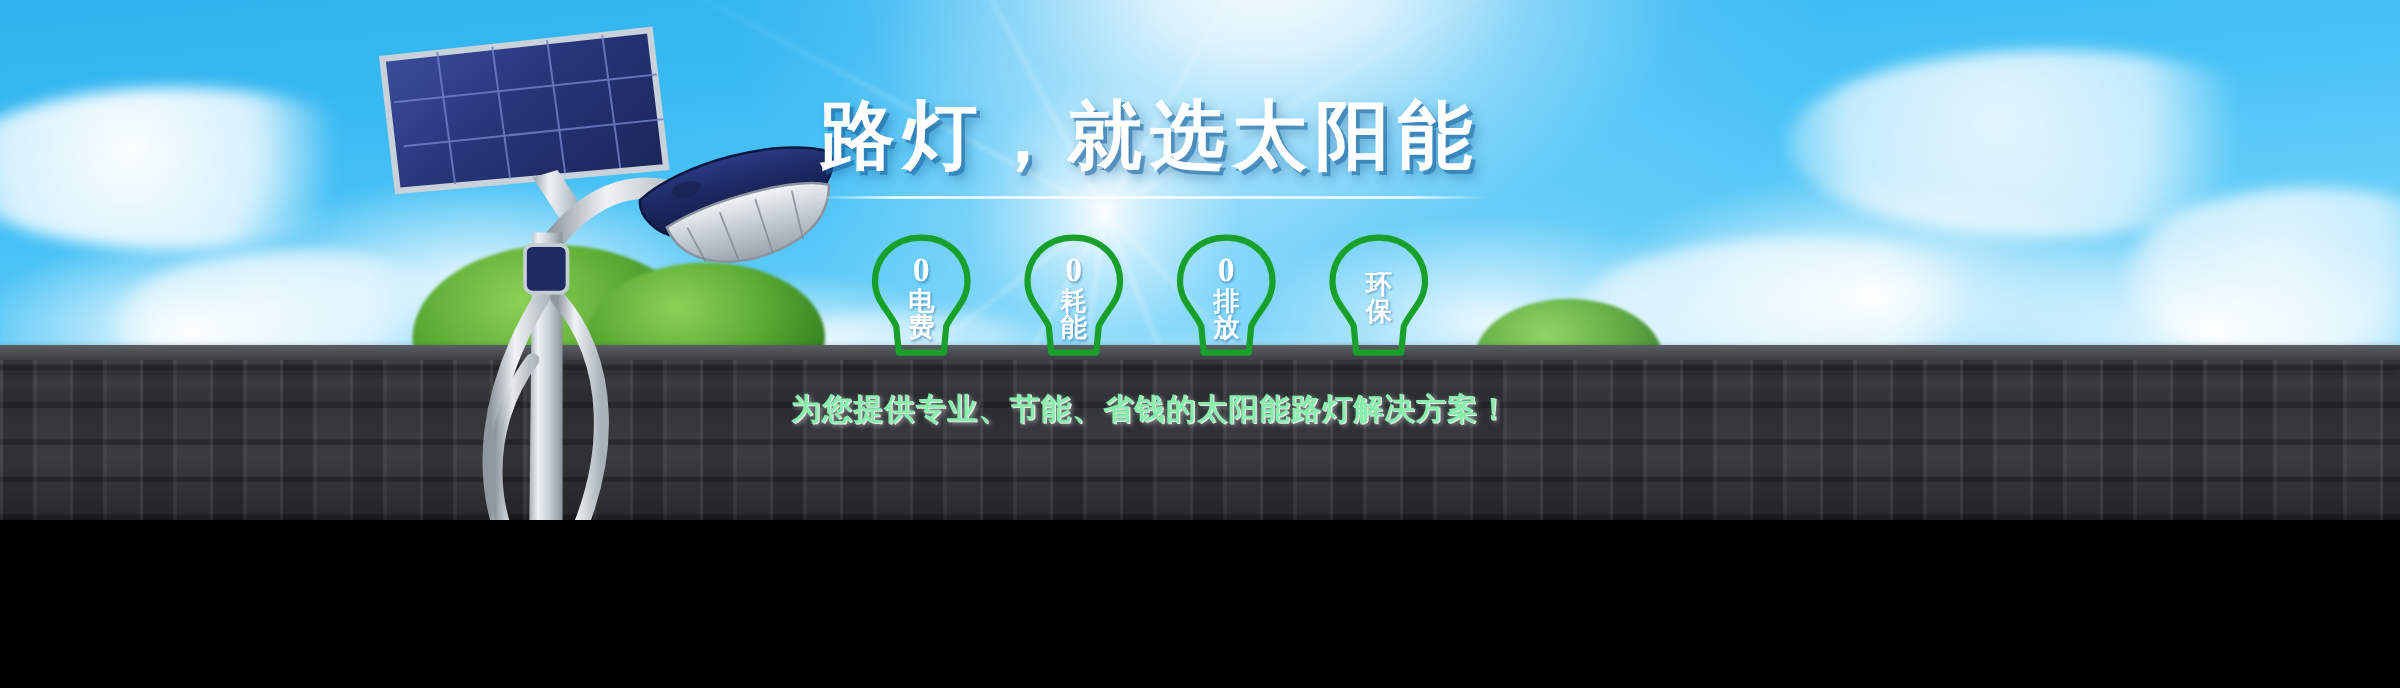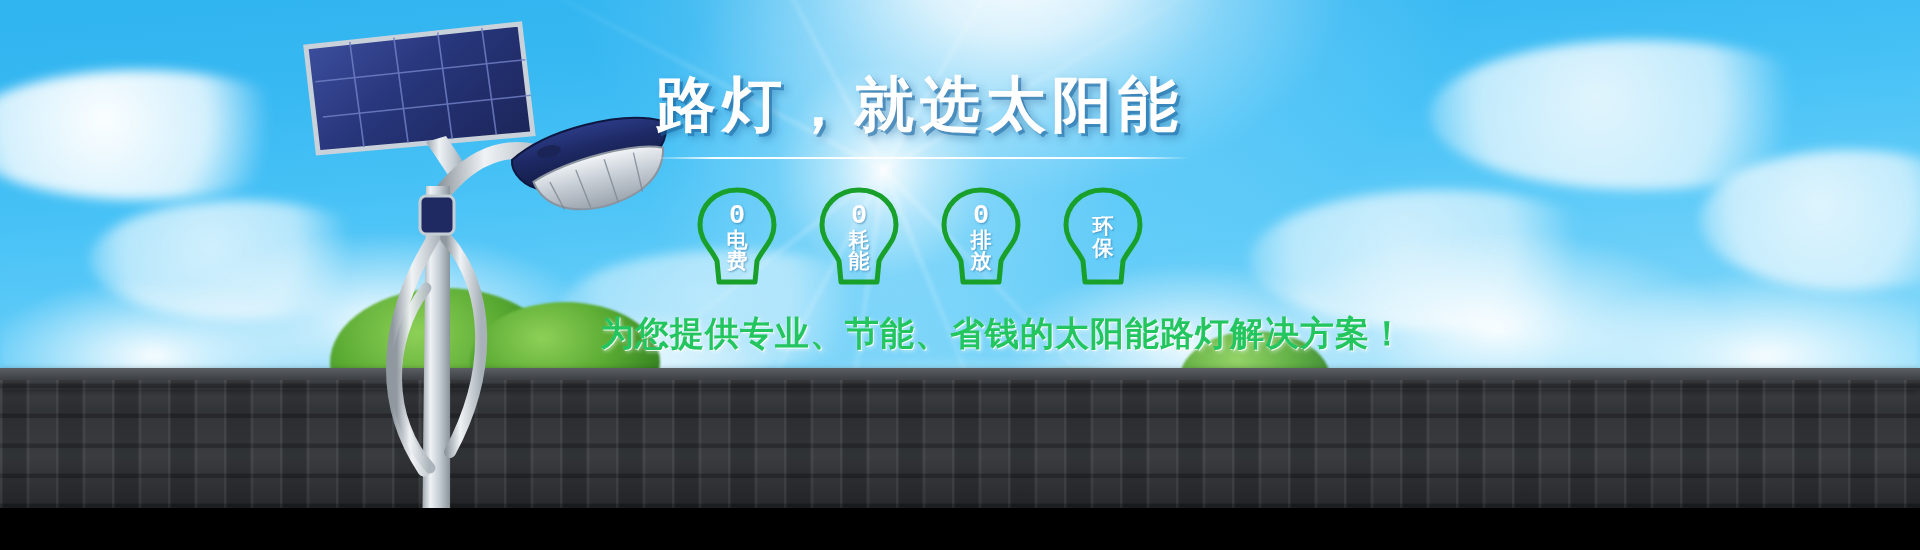--- a/index.html
+++ b/index.html
@@ -3,23 +3,23 @@
 <meta charset="utf-8">
 <style>
   html, body {
     margin: 0;
     padding: 0;
     background: #000;
   }
   .banner {
     position: relative;
     width: 1920px;
-    height: 508px;
+    height: 416px;
     overflow: hidden;
-    font-family: Liberation Mono, monospace;
+    font-family: Liberation Serif, serif;
   }
 
   
   .sky {
     position: absolute;
     inset: 0;
     background:
       radial-gradient(ellipse 620px 420px at 53% -6%,
          rgba(255,255,255,0.98) 0%,
          rgba(255,255,255,0.80) 16%,
@@ -234,23 +234,23 @@
     letter-spacing: 0px;
     text-shadow: 1px 1px 2px rgba(20,90,150,0.5);
     display: flex;
     flex-direction: column;
     align-items: center;
   }
   .badge-label.single { justify-content: center; }
 
   .tagline {
     margin-top: 22px;
-    font-size: 34px;
+    font-size: 24px;
     font-weight: bold;
-    color: #22c55e;
+    color: #86efac;
     letter-spacing: 1px;
     white-space: nowrap;
     text-shadow:
        1px 1px 0 rgba(255,255,255,0.85),
        2px 2px 4px rgba(255,255,255,0.55);
   }
 </style>
 </head>
 <body>
 

